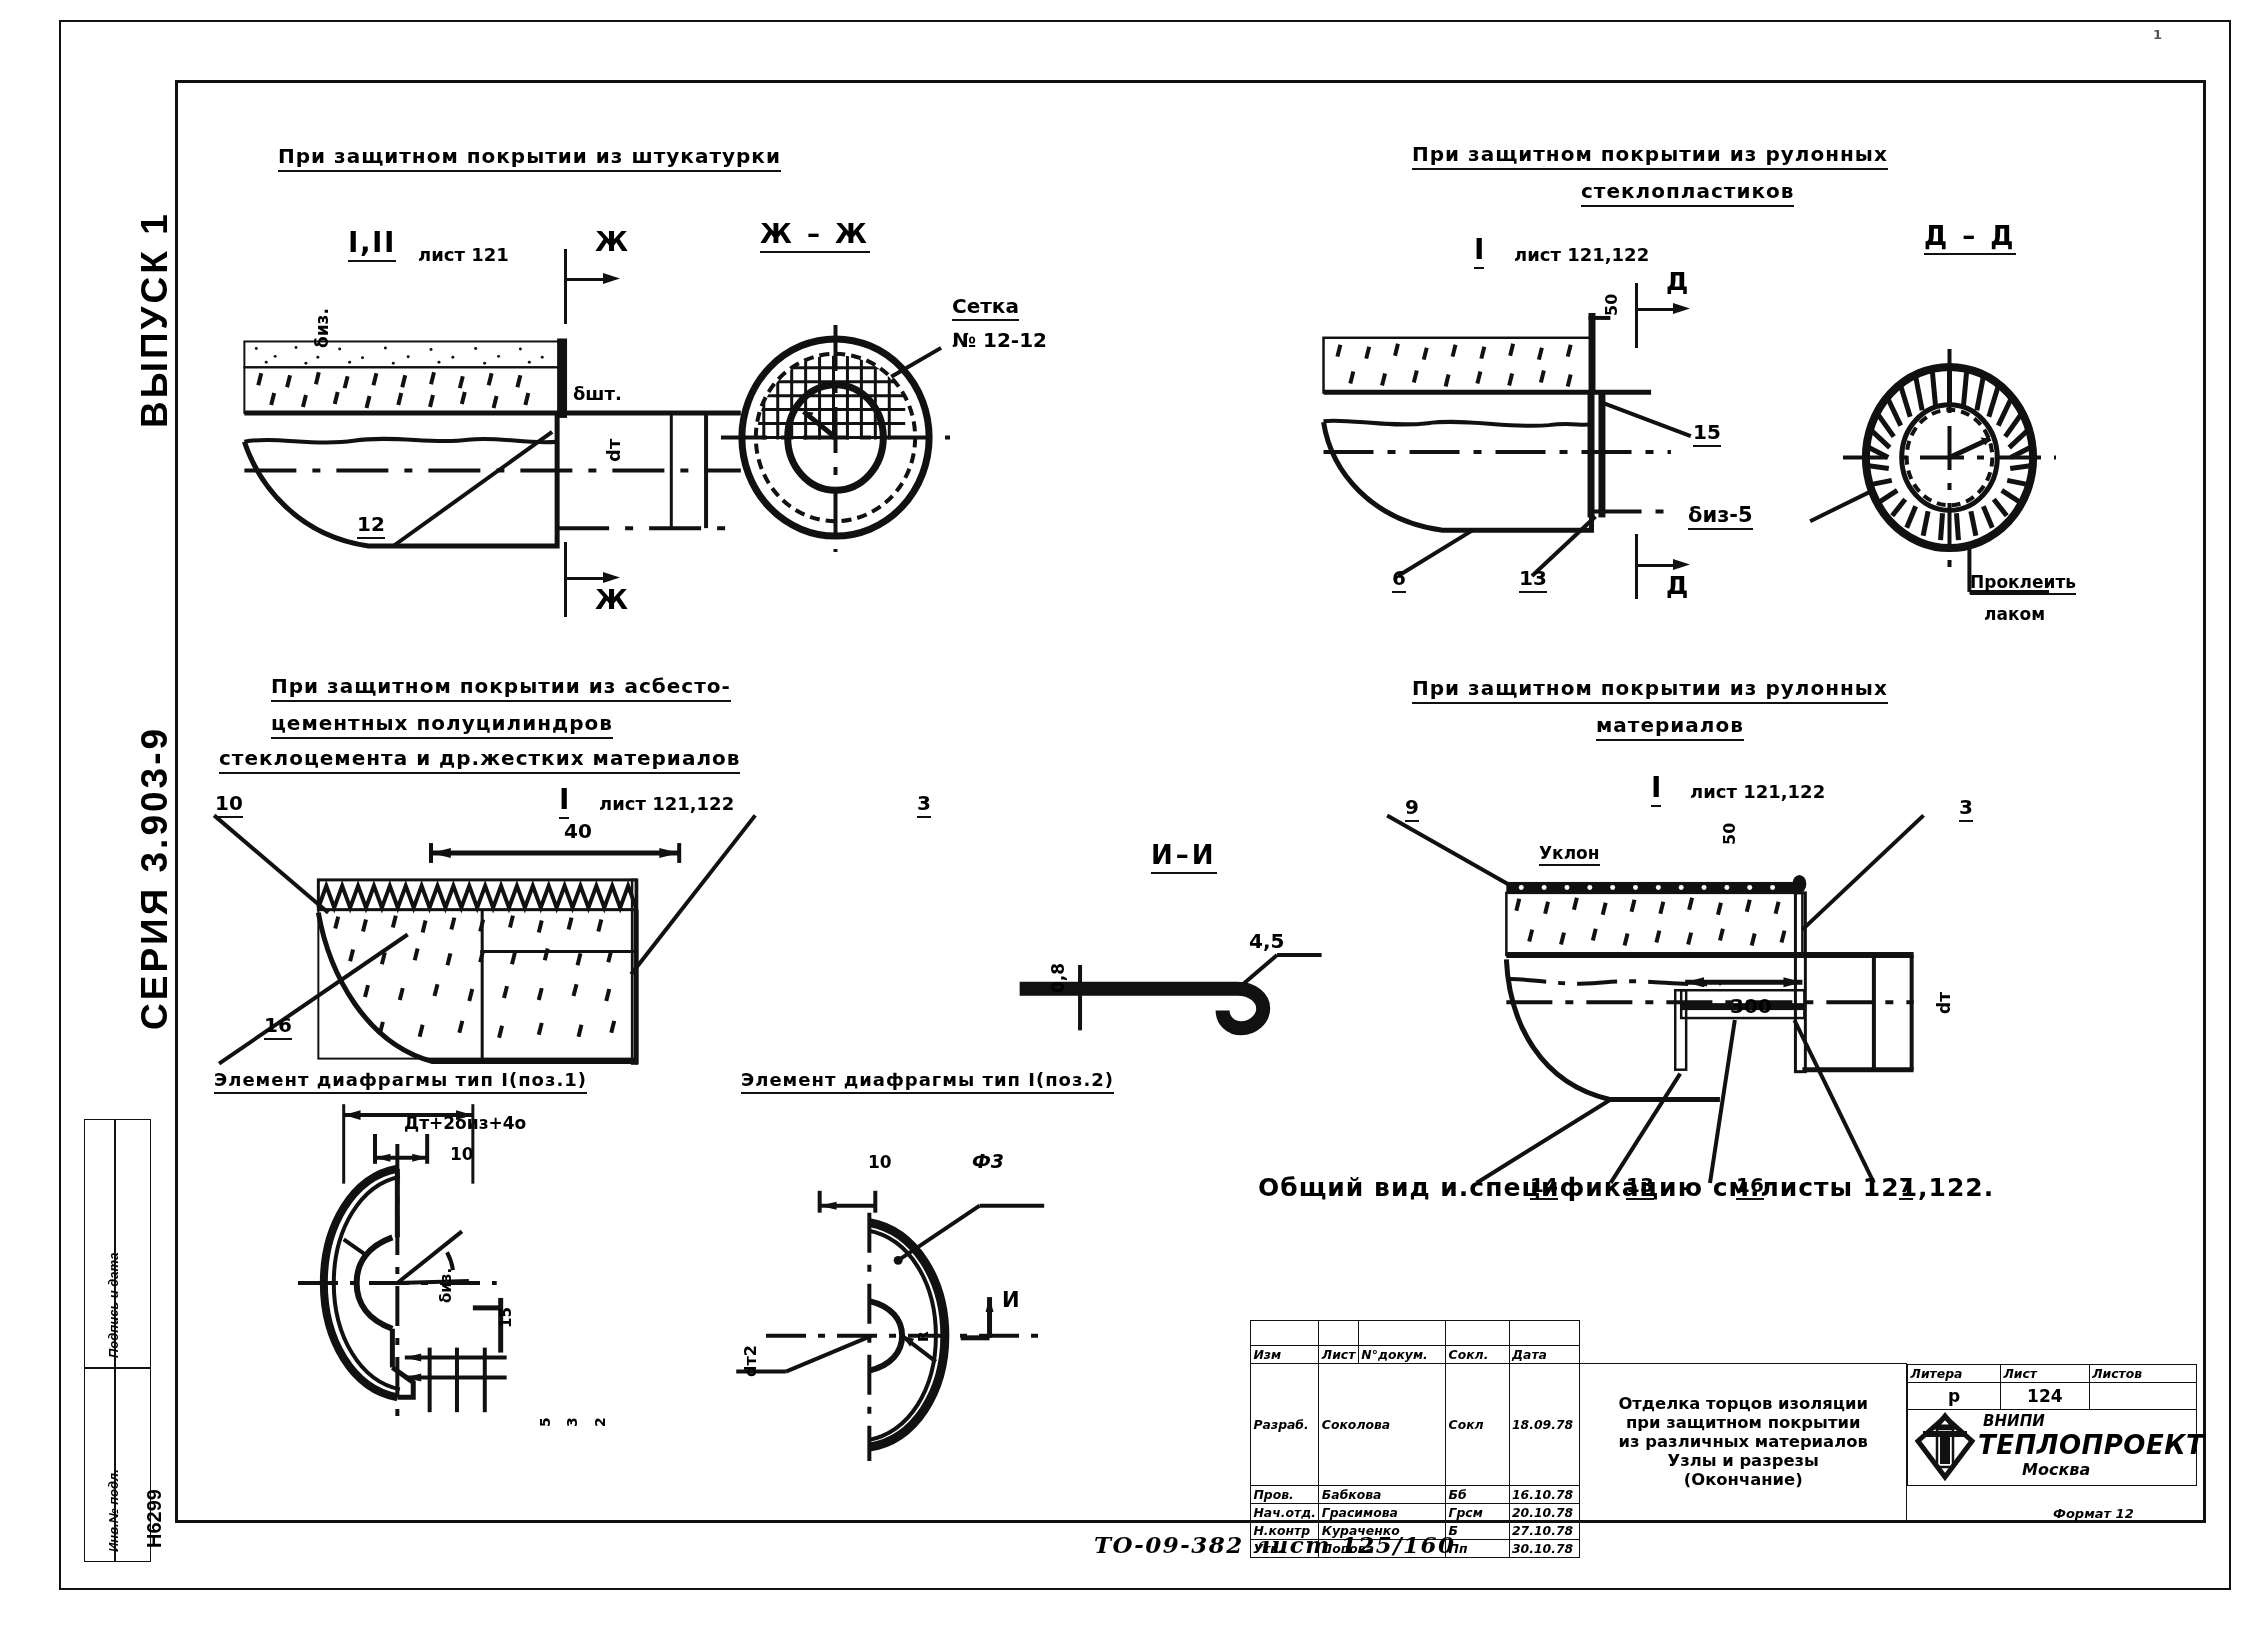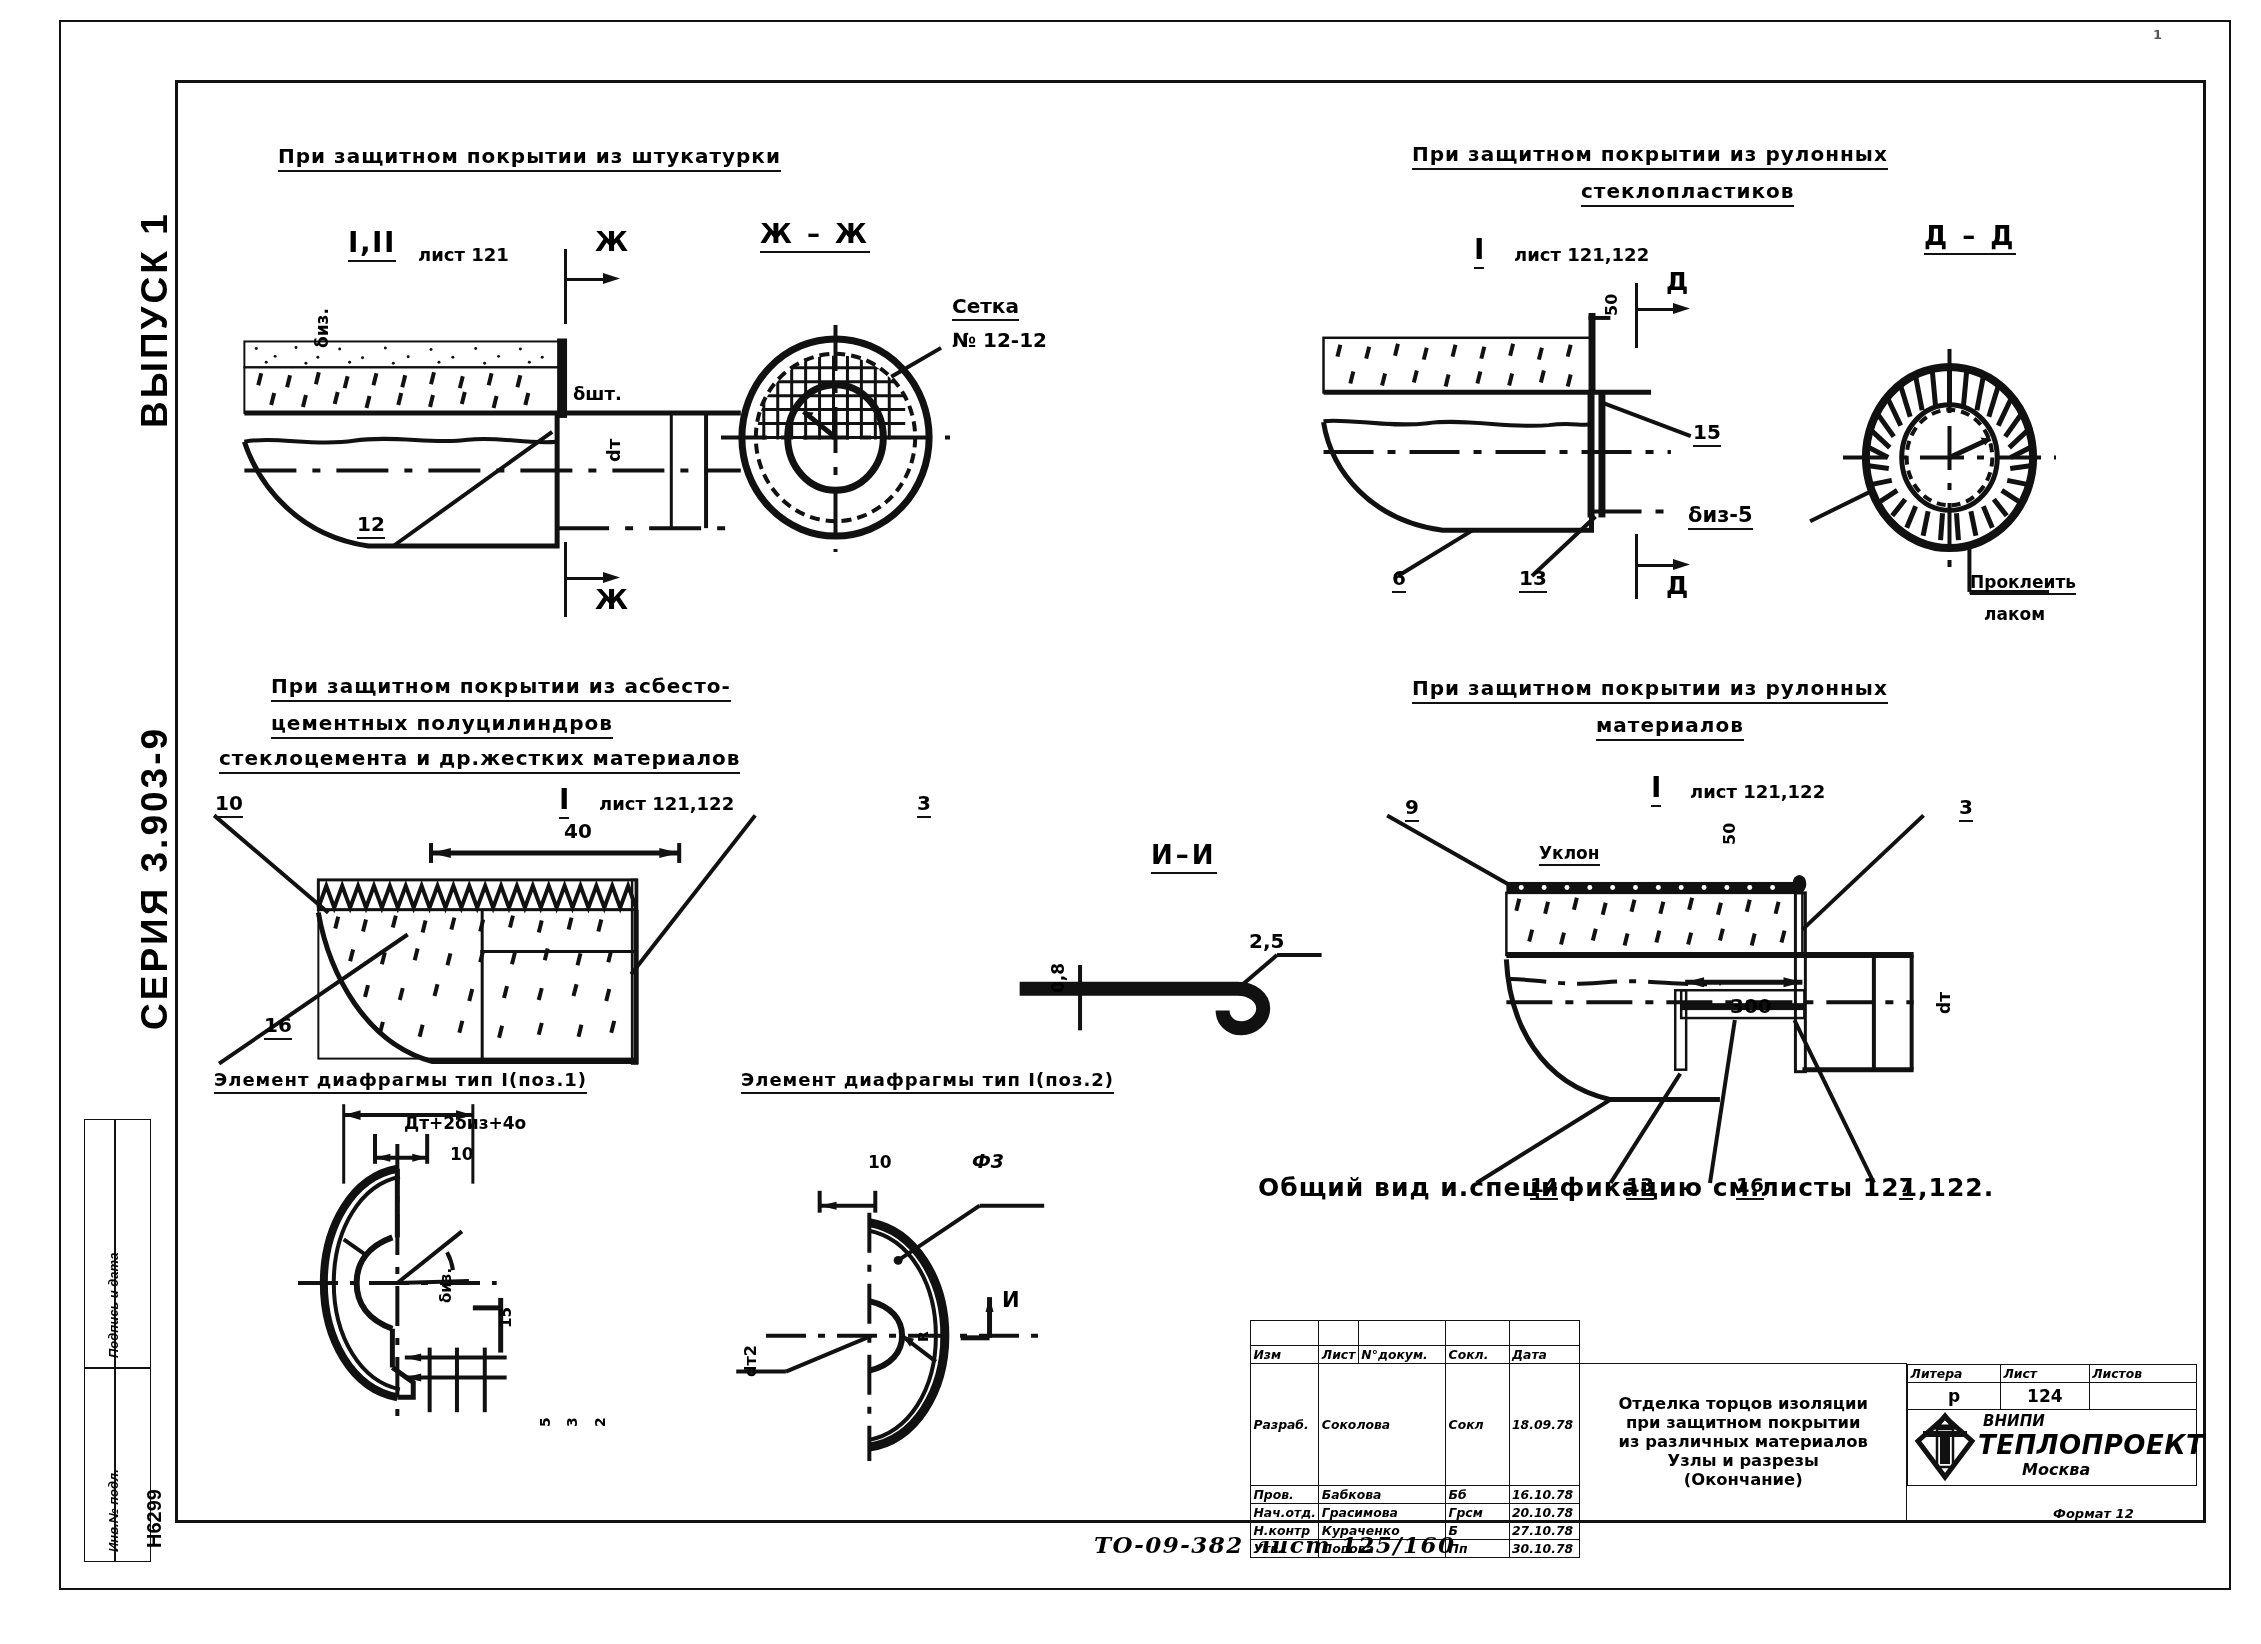--- a/index.html
+++ b/index.html
@@ -566,21 +566,21 @@
     <div class="sect" style="left:1139px;top:840px;">И–И</div>
 
     <svg width="328" height="99" style="left:1019px;top:965px;" viewBox="0 0 660 200">
       <path d="M0,48 L440,48 C470,48 492,66 492,88 C492,110 470,128 448,128 C426,128 410,112 410,92" fill="none" stroke="#111" stroke-width="14"></path>
       <line x1="122" y1="0" x2="122" y2="132" stroke="#111" stroke-width="4"></line>
       <line x1="438" y1="50" x2="520" y2="-20" stroke="#111" stroke-width="4"></line>
       <line x1="520" y1="-20" x2="610" y2="-20" stroke="#111" stroke-width="4"></line>
     </svg>
 
     <div class="dim rot90" style="left:1048px;top:993px;font-size:17px;">0,8</div>
-    <div class="dim" style="left:1249px;top:929px;font-size:20px;">2,5</div>
+    <div class="dim" style="left:1249px;top:929px;font-size:20px;">4,5</div>
   </div>
 
   <div>
     <div class="ttl" style="left:214px;top:1069px;font-size:18px;">Элемент диафрагмы тип I(поз.1)</div>
 
     <div class="dim" style="left:404px;top:1113px;font-size:17px;">Дт+2δиз+4о</div>
     <div class="dim" style="left:450px;top:1144px;font-size:17px;">10</div>
 
     <svg width="308" height="308" style="left:298px;top:1134px;" viewBox="0 0 620 620">
 

